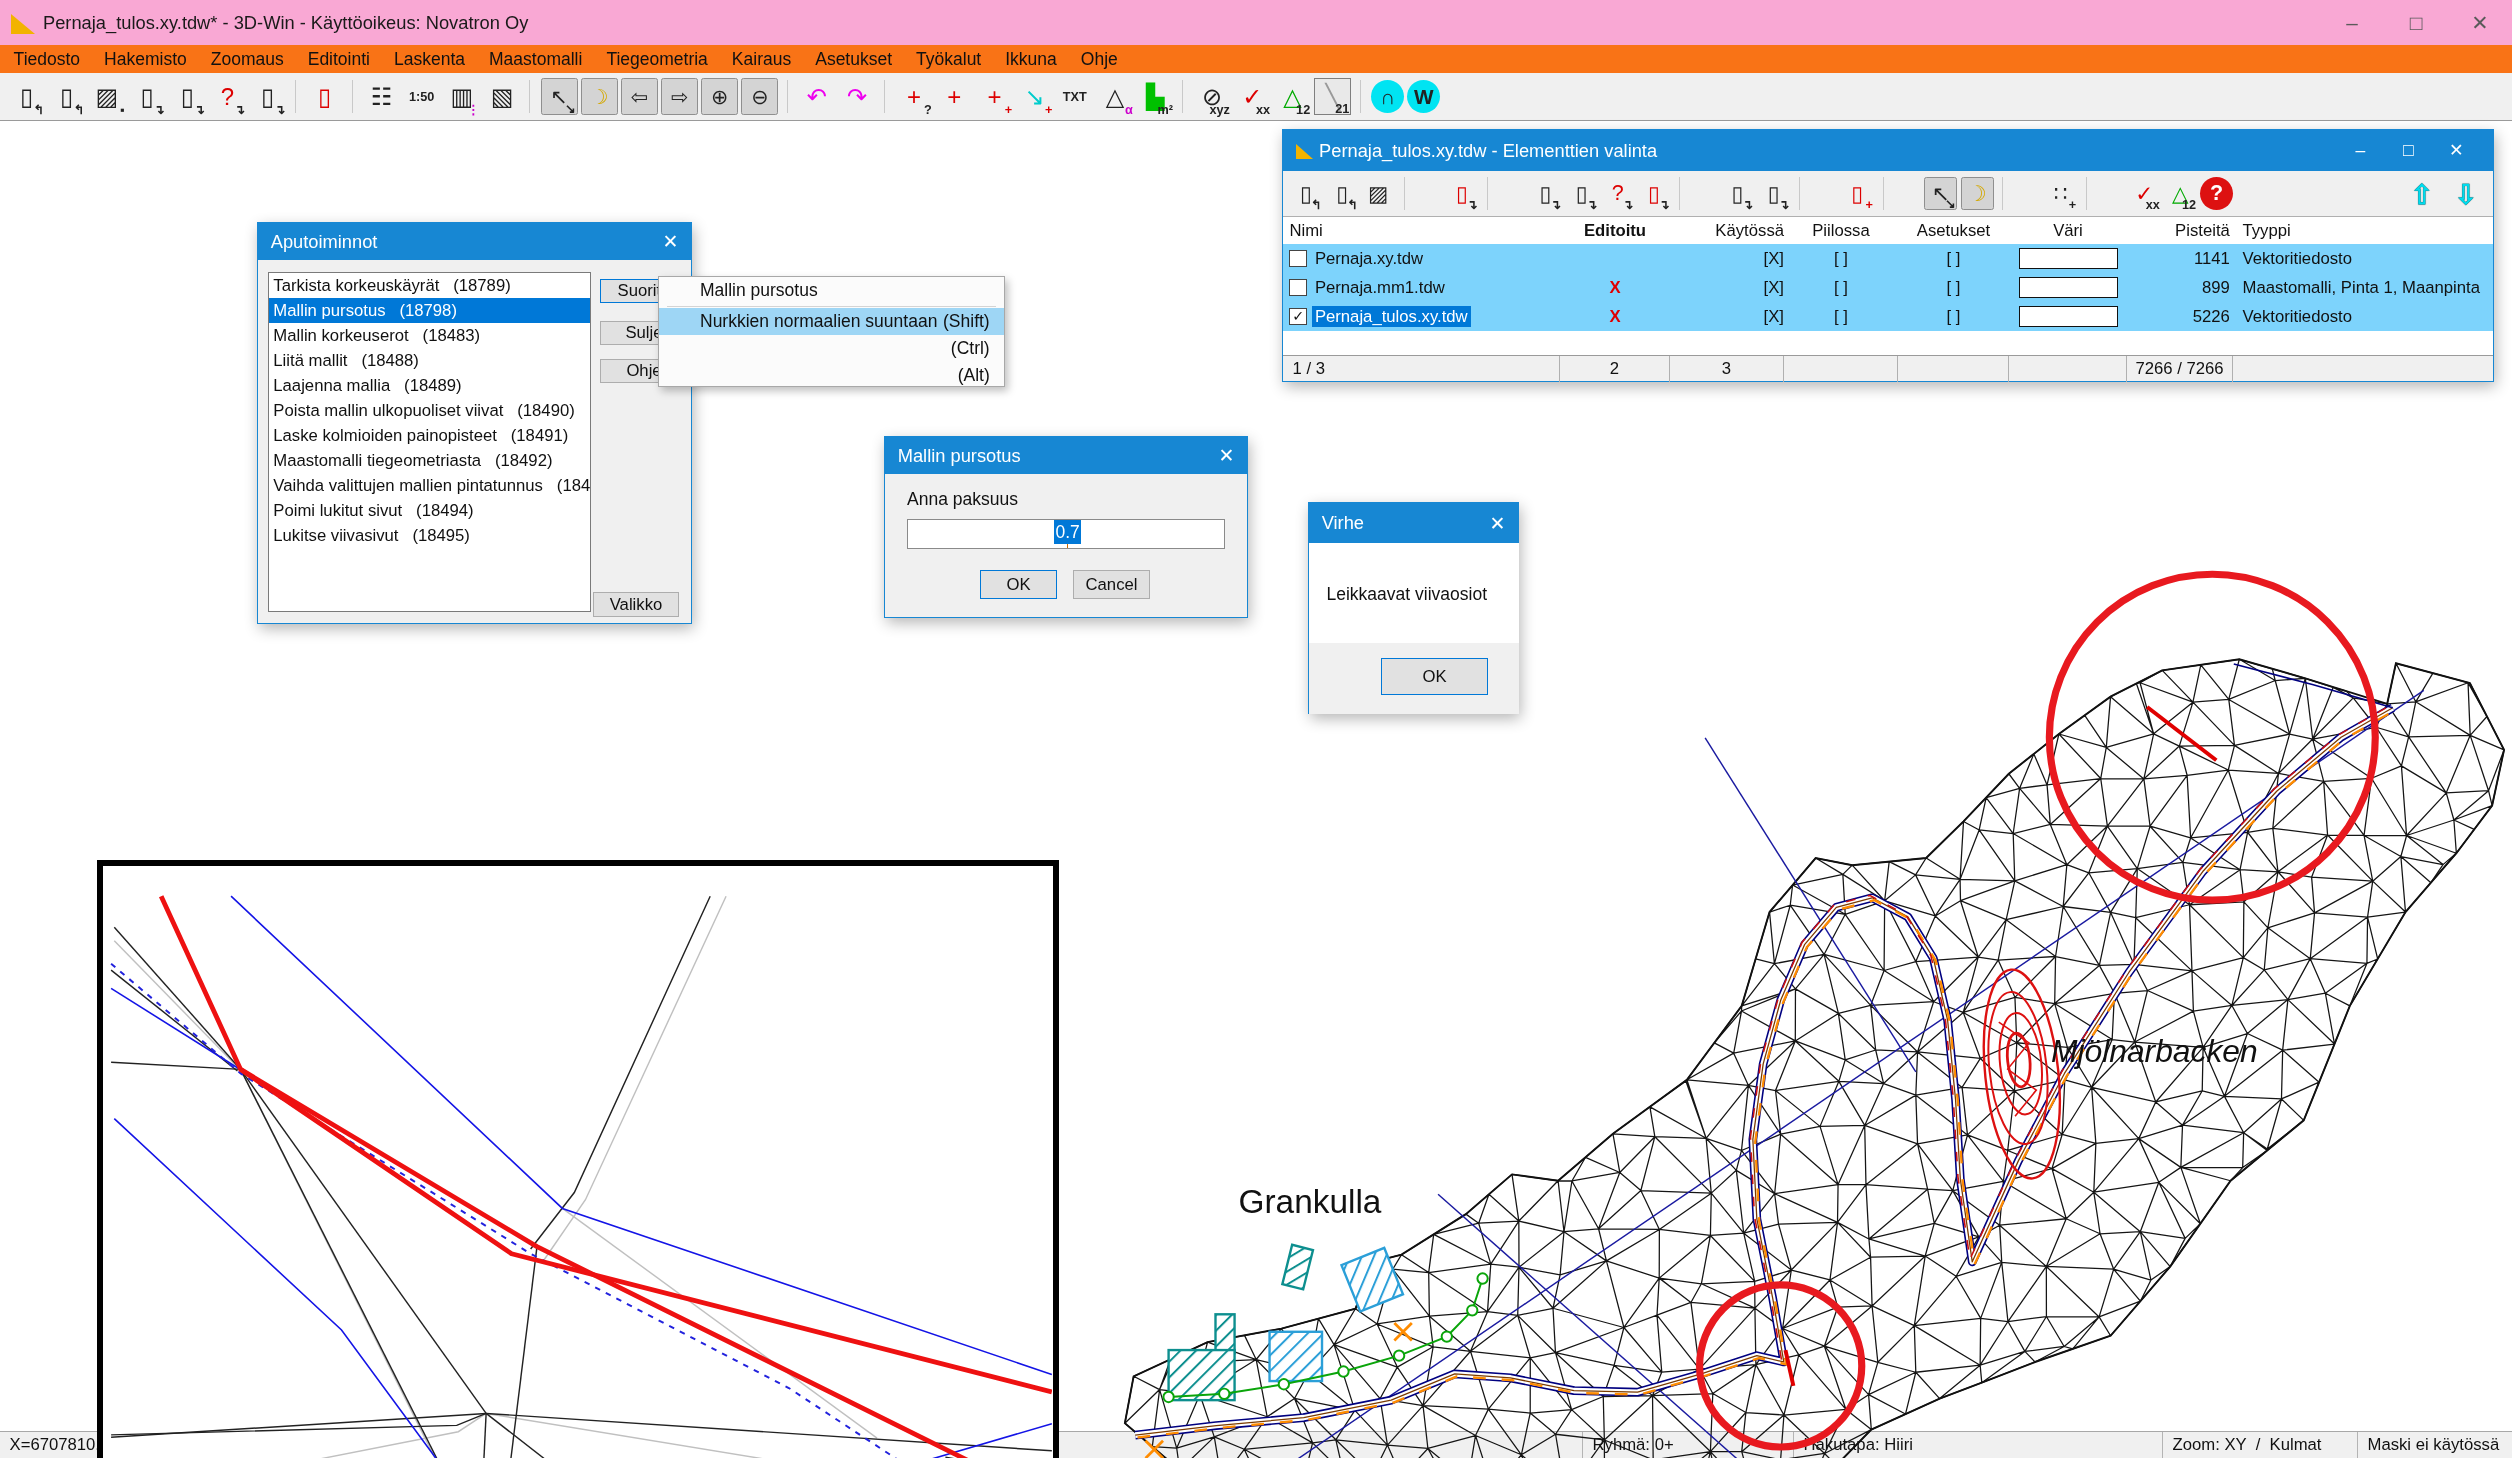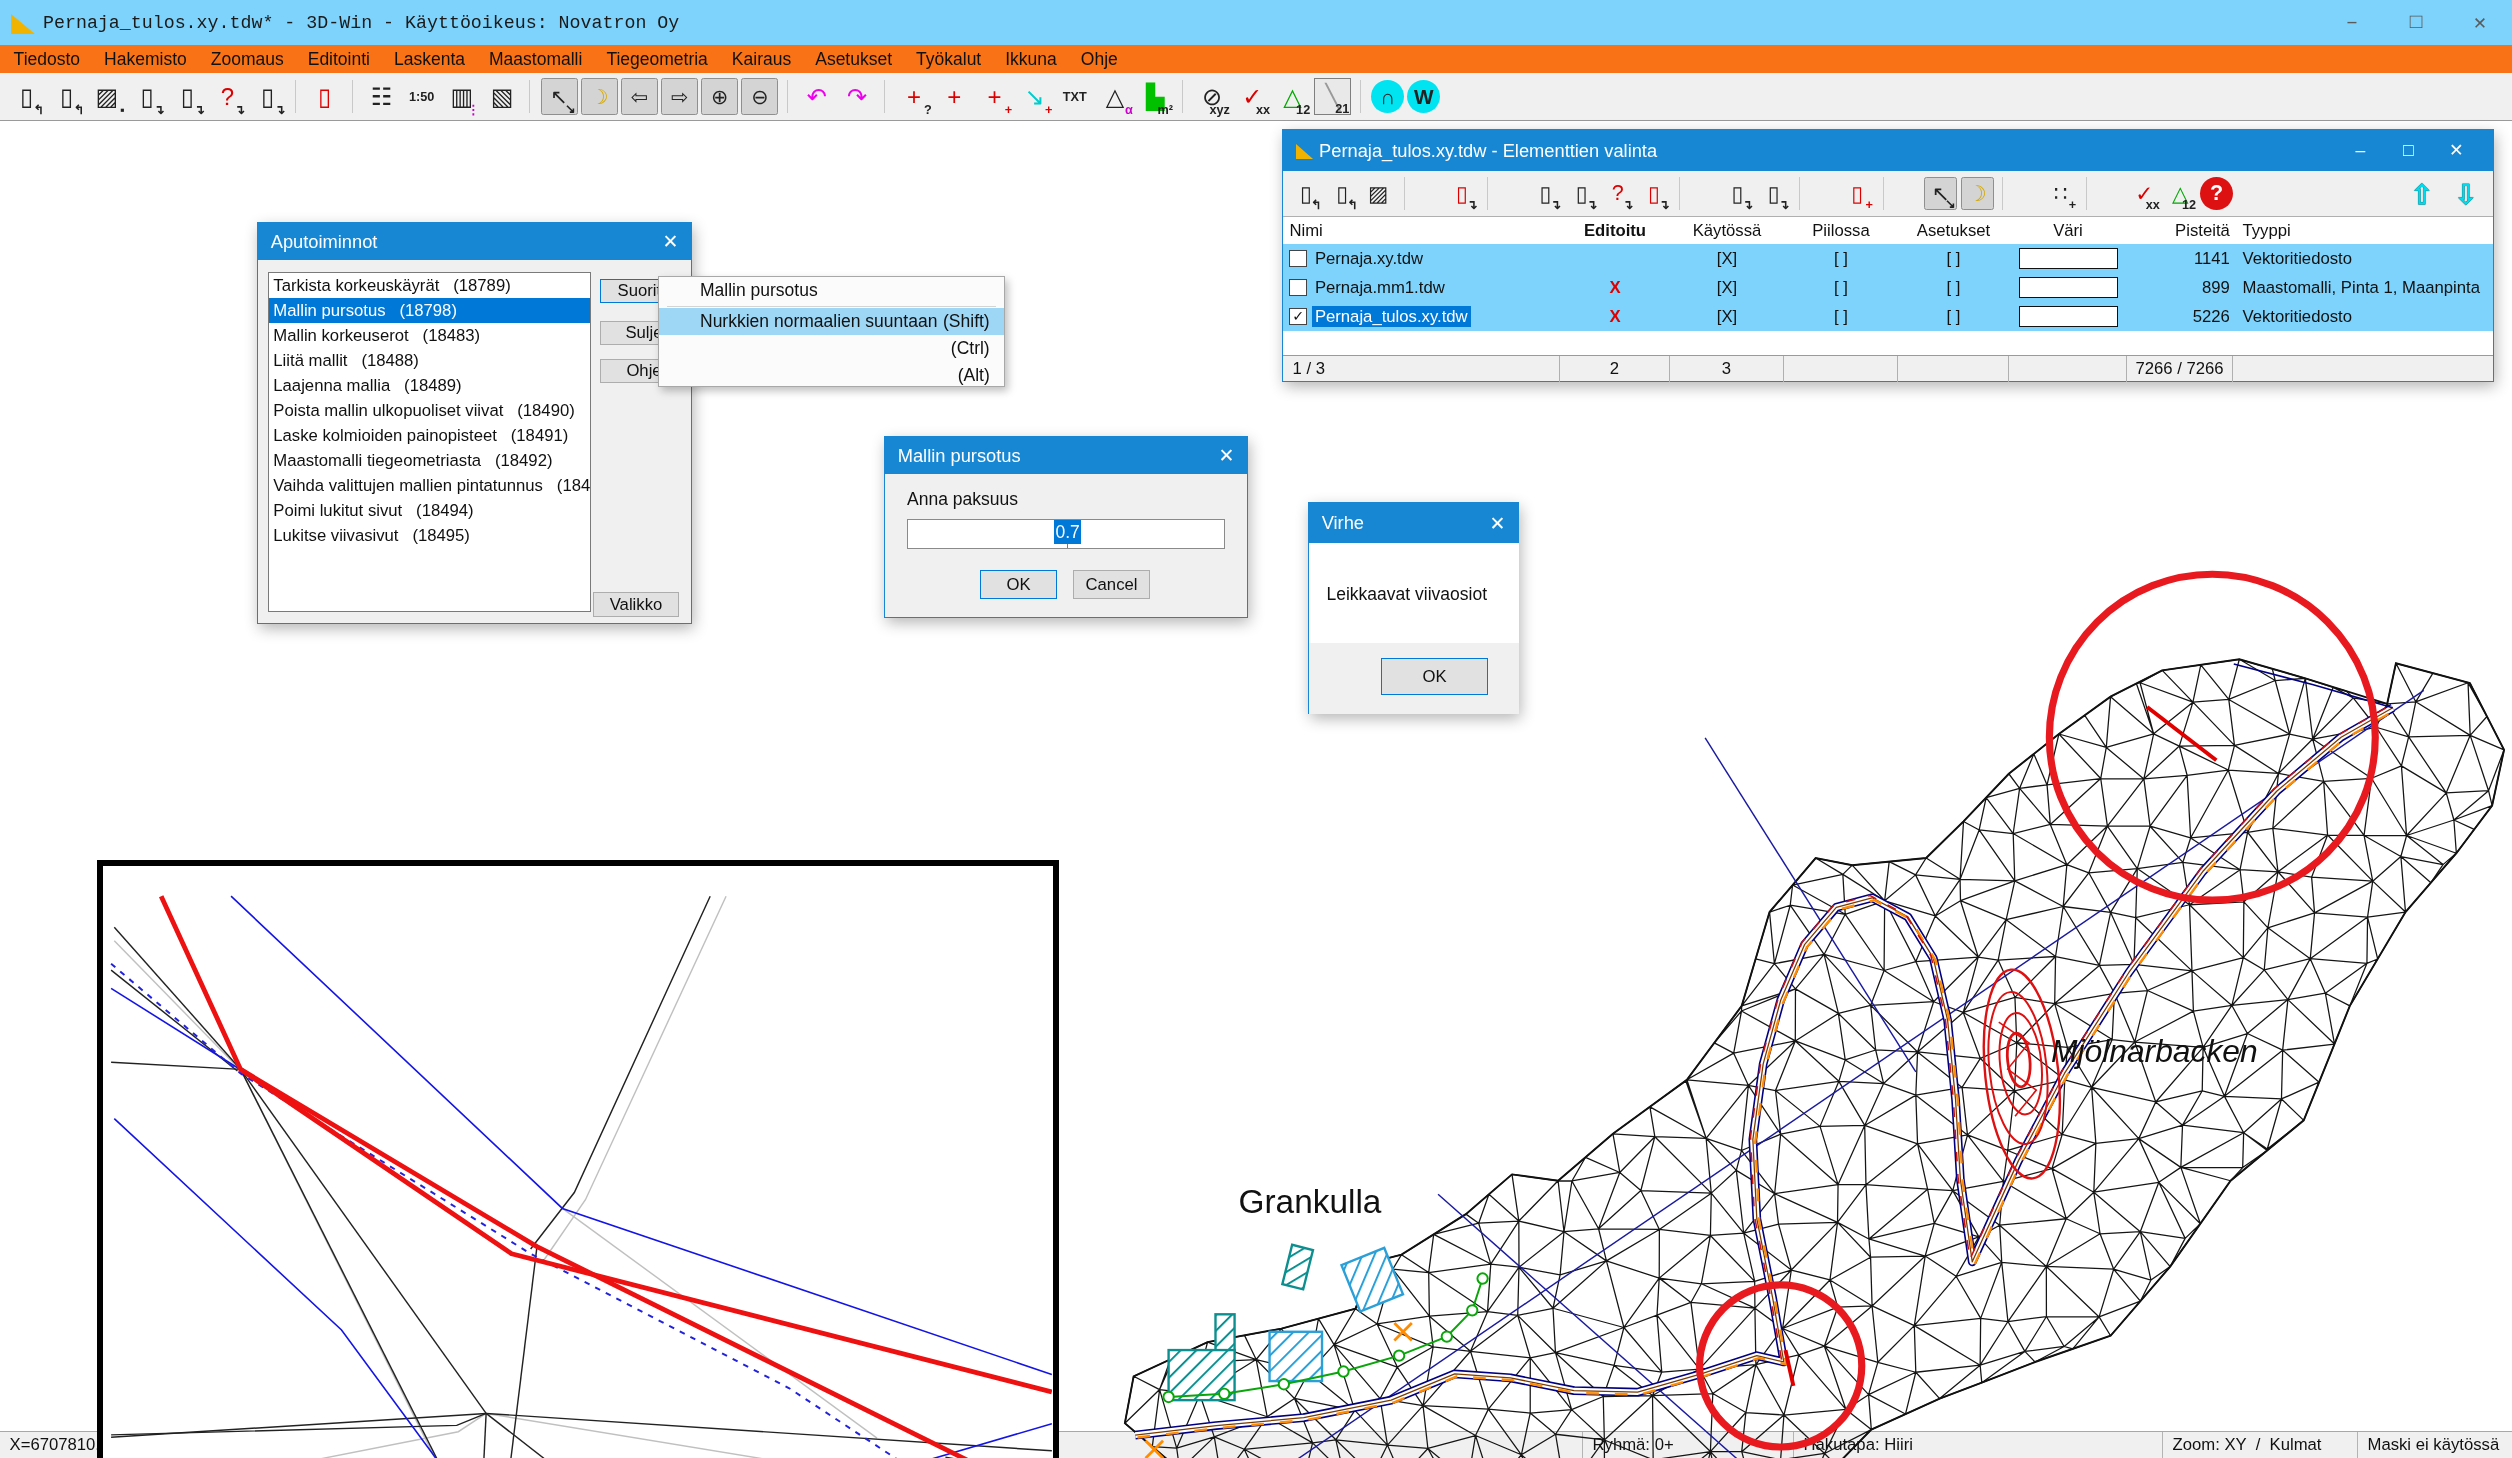--- a/index.html
+++ b/index.html
@@ -1,22 +1,22 @@
 <!DOCTYPE html>
 <html style="font-size:12.7px"><head>
 <meta charset="utf-8">
 <style>
   html,body{margin:0;padding:0;}
   body{width:2512px;height:1458px;overflow:hidden;background:#fff;
        font-family:"Liberation Sans", sans-serif;color:#111;position:relative;}
   *{box-sizing:border-box;}
 
   
-  #titlebar{position:absolute;left:0;top:0;width:2512px;height:45px;background:#7dd3fc;
-            display:flex;align-items:center;font-size:18.3px;color:#1a1a1a;font-family:Liberation Mono, monospace;}
+  #titlebar{position:absolute;left:0;top:0;width:2512px;height:45px;background:#f9a8d4;
+            display:flex;align-items:center;font-size:18.3px;color:#1a1a1a;}
   .logo{width:0;height:0;border-left:24px solid #f2b300;border-top:20.7px solid transparent;
         margin:3.2px 8px 0 11px;position:relative;}
   .winbtns{margin-left:auto;display:flex;height:45px;}
   .winbtn{width:64px;height:45px;display:flex;align-items:center;justify-content:center;
           font-size:20.7px;color:#5a5a5a;}
   #menubar{position:absolute;left:0;top:45px;width:2512px;height:29px;background:#f97316;
            display:flex;align-items:center;font-size:17.5px;padding-left:1.6px;}
   .menu-item{padding:0 12px;height:29px;line-height:29px;}
   #toolbar{position:absolute;left:0;top:73px;width:2512px;height:48px;background:#f0f0f0;
            border-bottom:0.8px solid #9a9a9a;display:flex;align-items:center;padding-left:6.4px;}
@@ -52,21 +52,21 @@
   
   #elemwin{left:1282px;top:129px;width:1212px;height:253px;background:#fff;}
   #elem-toolbar{height:46px;background:#f0f0f0;display:flex;align-items:center;padding-left:4.8px;
                 border-bottom:0.8px solid #b0b0b0;}
   #elem-toolbar .tbi{width:33px;height:33px;font-size:21.5px;}
   .cyarrow{font-size:27px;font-weight:bold;color:#00dcee;text-shadow:0 0 0.8px #000;margin:0 8px;}
   .thead{display:flex;height:27px;font-size:16.7px;align-items:center;background:#fff;}
   .trow{display:flex;height:29px;font-size:16.7px;align-items:center;background:#7dd3fc;}
   .col-nimi{width:277px;display:flex;align-items:center;padding-left:6.4px;}
   .col-edit{width:110px;text-align:center;font-weight:bold;}
-  .col-kayt{width:114px;text-align:center;}
+  .col-kayt{width:114px;text-align:right;}
   .col-piil{width:114px;text-align:center;}
   .col-aset{width:111px;text-align:center;}
   .col-vari{width:118px;display:flex;justify-content:center;}
   .col-pist{width:106px;text-align:right;padding-right:3.2px;}
   .col-tyyp{flex:1;padding-left:9.5px;}
   .red{color:#e00000;}
   .cb{width:17.5px;height:17.5px;border:1.6px solid #444;background:#fff;margin-right:4.8px;flex:none;
       font-size:14.3px;line-height:14.3px;text-align:center;color:#111;}
   .cb.checked::after{content:"✓";}
   .nm{padding:0.8px 3.2px;}

